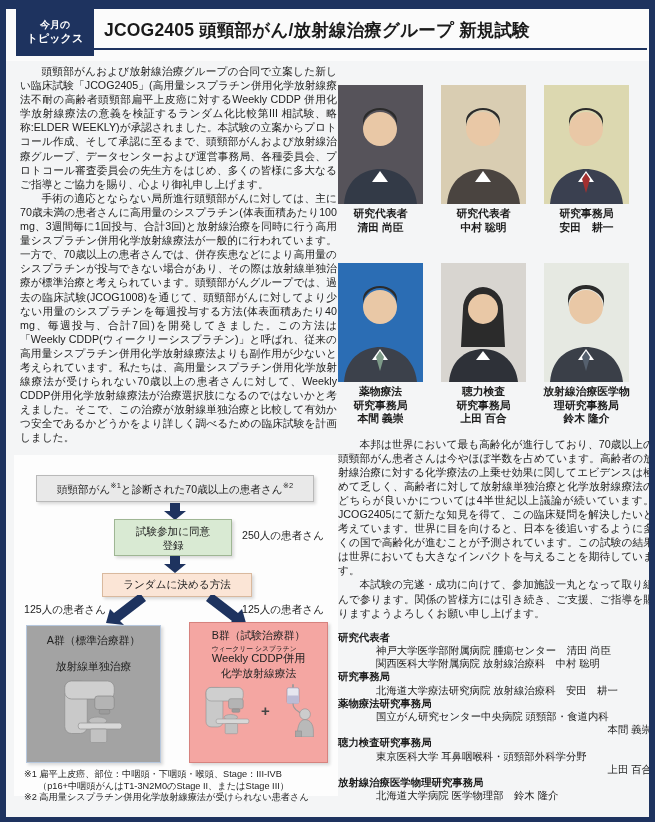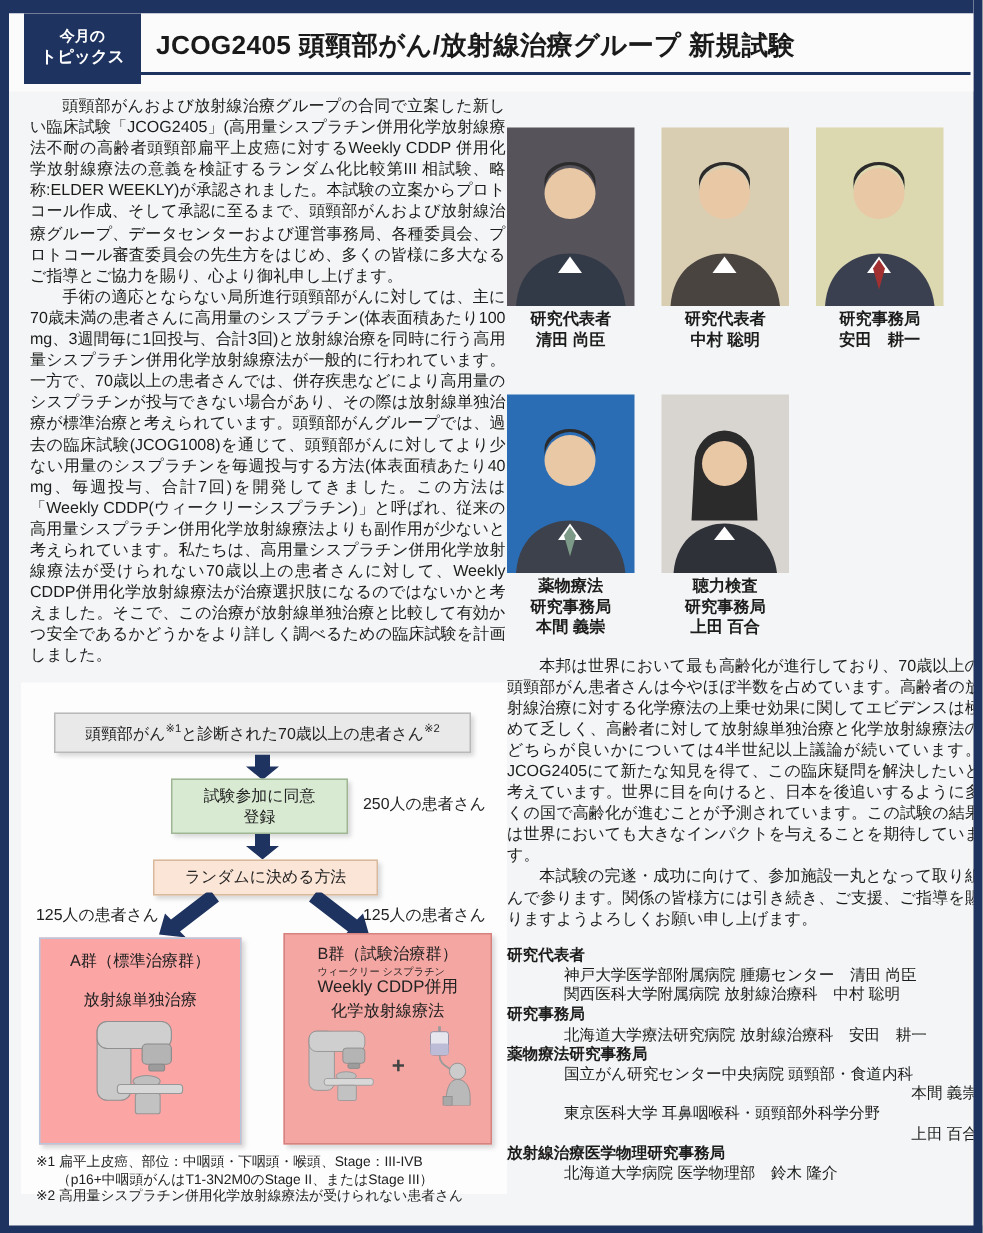--- a/index.html
+++ b/index.html
@@ -127,21 +127,21 @@
 
     <svg class="arrow-diag adL" viewBox="0 0 44 30">
       <polygon points="38,0 44,8 18,28 22,32 4,30 8,16 12,20" fill="#1e335f" transform="translate(0,-2)"></polygon>
     </svg>
     <svg class="arrow-diag adR" viewBox="0 0 44 30">
       <polygon points="6,0 0,8 26,28 22,32 40,30 36,16 32,20" fill="#1e335f" transform="translate(0,-2)"></polygon>
     </svg>
     <div class="flow-label lbl-125L">125人の患者さん</div>
     <div class="flow-label lbl-125R">125人の患者さん</div>
 
-    <div class="fbox fbox-a" style="background: #fca5a5;">
+    <div class="fbox fbox-a" style="background: #a3a3a3;">
       <span class="armA-t1">A群（標準治療群）</span>
       <span class="armA-t2">放射線単独治療</span>
       <div class="machine-wrap">
         <svg width="84" height="66" viewBox="0 0 110 88">
           <rect x="16" y="4" width="30" height="70" rx="9" fill="#c9c9c9" stroke="#8f8f8f"></rect>
           <rect x="16" y="4" width="66" height="24" rx="9" fill="#cfcfcf" stroke="#8f8f8f"></rect>
           <rect x="56" y="24" width="26" height="18" rx="4" fill="#b4b4b4" stroke="#8a8a8a"></rect>
           <rect x="62" y="42" width="14" height="6" rx="2" fill="#9c9c9c" stroke="#8a8a8a"></rect>
           <ellipse cx="60" cy="57" rx="12" ry="5" fill="#bfbfbf" stroke="#949494"></ellipse>
           <rect x="34" y="60" width="58" height="8" rx="3" fill="#d8d8d8" stroke="#979797"></rect>
@@ -262,35 +262,52 @@
             <path d="M8,119 C10,94 29,86 42,86 C55,86 74,94 77,119 Z" fill="#2e3138"></path>
             <path d="M42,88 l-7,9 h14 Z" fill="#ffffff"></path>
           </svg>
         </div>
         <div class="caption">
           <div>聴力検査</div>
           <div>研究事務局</div>
           <div>上田 百合</div>
         </div>
       </div>
+      <div class="person">
+        <div class="photo" style="background: rgb(230, 233, 226);">
+          <svg width="85" height="119" viewBox="0 0 85 119">
+            <circle cx="42" cy="44" r="17" fill="#e9c8a6"></circle>
+            <path d="M24,44 a18,18 0 0 1 36,0 l0,-8 a18,14 0 0 0 -36,0 Z" fill="#2b2b2b"></path>
+            <path d="M6,119 C8,92 28,84 42,84 C56,84 76,92 79,119 Z" fill="#3a3f48"></path>
+            <path d="M42,86 l-8,11 h16 Z" fill="#ffffff"></path>
+            <path d="M42,88 l-4,6 l4,14 l4,-14 Z" fill="#55606e"></path>
+          </svg>
+        </div>
+        <div class="caption">
+          <div>放射線治療医学物</div>
+          <div>理研究事務局</div>
+          <div>鈴木 隆介</div>
+        </div>
+      </div>
     </div>
 
     <div class="r-paragraphs">
       <p class="body-p">　本邦は世界において最も高齢化が進行しており、70歳以上の頭頸部がん患者さんは今やほぼ半数を占めています。高齢者の放射線治療に対する化学療法の上乗せ効果に関してエビデンスは極めて乏しく、高齢者に対して放射線単独治療と化学放射線療法のどちらが良いかについては4半世紀以上議論が続いています。JCOG2405にて新たな知見を得て、この臨床疑問を解決したいと考えています。世界に目を向けると、日本を後追いするように多くの国で高齢化が進むことが予測されています。この試験の結果は世界においても大きなインパクトを与えることを期待しています。</p>
       <p class="body-p">　本試験の完遂・成功に向けて、参加施設一丸となって取り組んで参ります。関係の皆様方には引き続き、ご支援、ご指導を賜りますようよろしくお願い申し上げます。</p>
     </div>
 
     <div class="contacts">
       <div class="c-head">研究代表者</div>
       <div class="c-line">神戸大学医学部附属病院 腫瘍センター　清田 尚臣</div>
       <div class="c-line">関西医科大学附属病院 放射線治療科　中村 聡明</div>
       <div class="c-head">研究事務局</div>
       <div class="c-line">北海道大学療法研究病院 放射線治療科　安田　耕一</div>
       <div class="c-head">薬物療法研究事務局</div>
       <div class="c-line">国立がん研究センター中央病院 頭頸部・食道内科</div>
       <div class="c-name-right">本間 義崇</div>
+      <div class="c-head">聴力検査研究事務局</div>
       <div class="c-line">東京医科大学 耳鼻咽喉科・頭頸部外科学分野</div>
       <div class="c-name-right">上田 百合</div>
       <div class="c-head">放射線治療医学物理研究事務局</div>
       <div class="c-line">北海道大学病院 医学物理部　鈴木 隆介</div>
     </div>
   </div>
 </div>
 
 </body></html>

